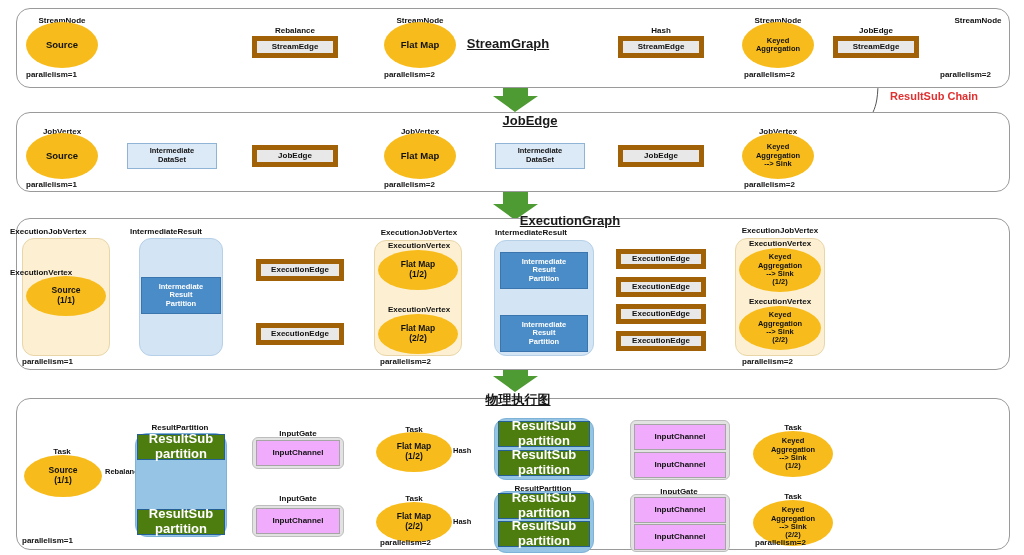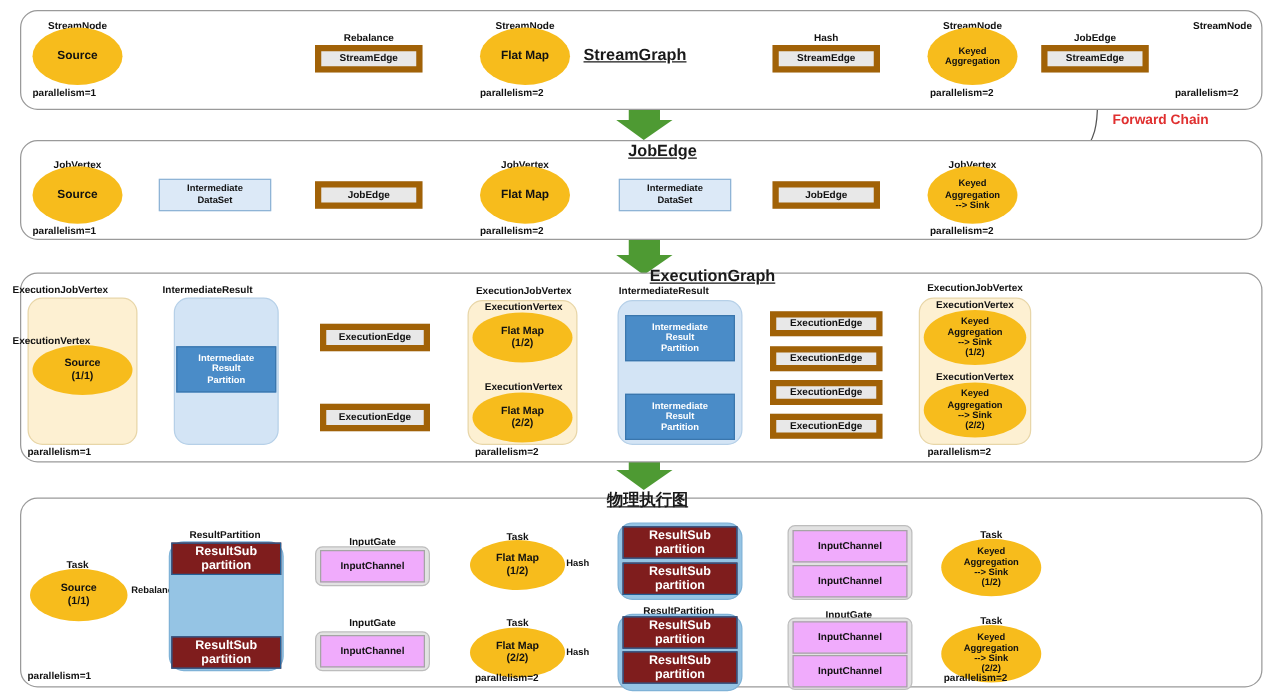--- a/index.html
+++ b/index.html
@@ -17,21 +17,21 @@
         font-weight:bold;color:#111;line-height:1.12;box-sizing:border-box;}
   .node.sm{font-size:7.5px;}
   .node.md{font-size:9.5px;}
 
   
   .box{position:absolute;box-sizing:border-box;display:flex;align-items:center;
        justify-content:center;text-align:center;font-weight:bold;line-height:1.15;}
   .box.grey{background:#E8E8E8;border:5px solid #a16207;color:#111;font-size:8px;}
   .box.lblue{background:#DCE9F7;border:1px solid #8fb4d6;color:#111;font-size:7.5px;}
   .box.dblue{background:#4A8CC8;border:1px solid #3a76ad;color:#fff;font-size:7.5px;}
-  .box.dblue2{background:#7f1d1d;border:1px solid #245f95;color:#fff;font-size:10px;}
+  .box.dblue2{background:#4d7c0f;border:1px solid #245f95;color:#fff;font-size:13px;}
   .box.grey-in{background:#f0abfc;border:1px solid #a5a5a5;color:#111;font-size:8px;}
 
   
   .cont{position:absolute;box-sizing:border-box;border-radius:12px;}
   .cont.cream{background:#FDF0D2;border:1px solid #e8d6a8;}
   .cont.paleblue{background:#D3E4F5;border:1px solid #b6d0e8;}
   .cont.midblue{background:#95C4E4;border:1px solid #7fb2d7;}
   .cont.greygate{background:#E2E2E2;border:1px solid #bdbdbd;border-radius:6px;}
 
   
@@ -155,21 +155,21 @@
   <div class="par" style="left:744px;top:70px;">parallelism=2</div>
 
   <div class="cap center" style="left:876px;top:26px;">JobEdge</div>
   <div class="box grey" style="left:833px;top:36px;width:86px;height:22px;">
     <span>StreamEdge</span>
   </div>
 
   <div class="cap center" style="left:978px;top:16px;">StreamNode</div>
   <div class="par" style="left:940px;top:70px;">parallelism=2</div>
 
-  <div class="opchain" style="left:890px;top:90px;">Forward Chain</div>
+  <div class="opchain" style="left:890px;top:90px;">ResultSub Chain</div>
 
   <div class="panel" style="left:16px;top:112px;width:992px;height:78px;"></div>
   <div class="panel-title" style="left:530px;top:113px;">JobEdge</div>
 
   <div class="cap center" style="left:62px;top:127px;">JobVertex</div>
   <div class="node md" style="left:26px;top:133px;width:72px;height:46px;">
     <span>Source</span>
   </div>
   <div class="par" style="left:26px;top:180px;">parallelism=1</div>
 

